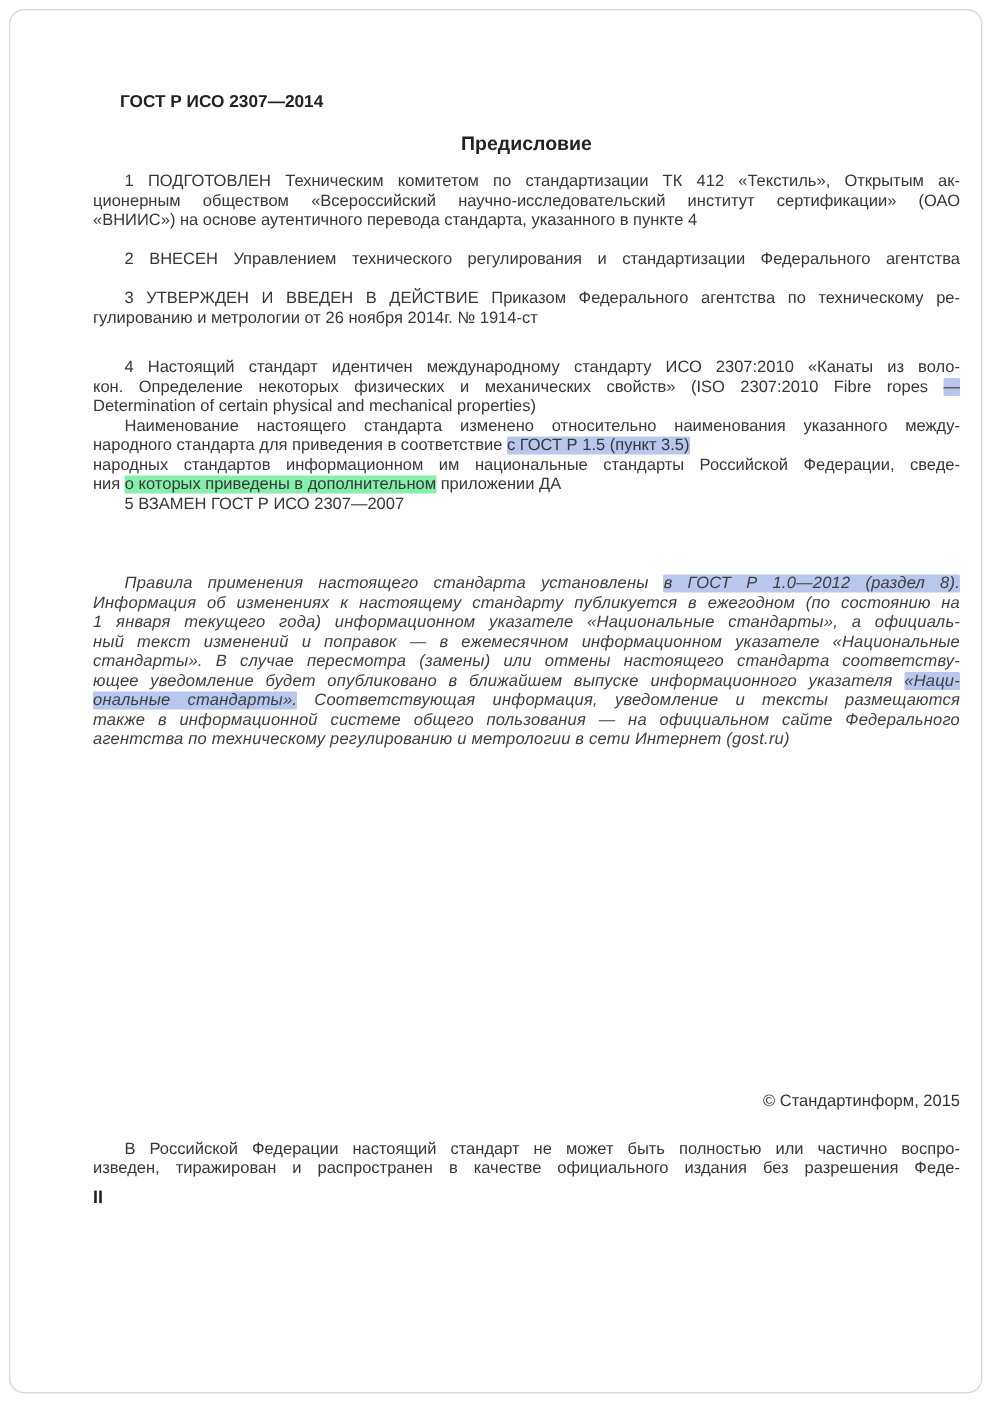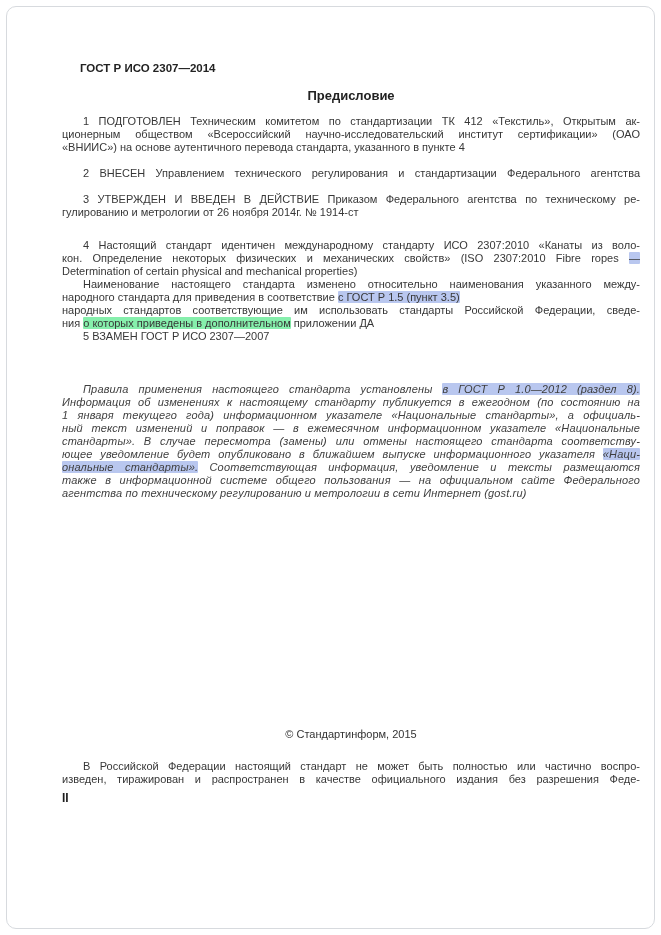--- a/index.html
+++ b/index.html
@@ -30,21 +30,21 @@
   .b-p2{margin-top:13px}
   .b-p3{margin-top:13px}
   .b-p4{margin-top:20px}
   .b-p5{}
   .b-rules{margin-top:40px}
   .b-bottom{margin-top:19px}
   .line{text-align:left;}
   .line.fill{text-align:justify;text-align-last:justify;}
   .line.indent{text-indent:21px;}
   .italic .line{font-style:italic;color:#3e3e3e;letter-spacing:0.15px;}
-  .copyright{margin-top:228px;text-align:center;color:#333;}
+  .copyright{margin-top:228px;text-align:right;color:#333;}
   .page-number{margin-top:6px;font-weight:bold;font-size:12px;color:#1e1e1e;}
   .hl{border-radius:1px;}
 </style>
 </head>
 <body>
 
 <div class="page">
   <div class="frame"></div>
   <div class="content">
     <div class="designation">ГОСТ Р ИСО 2307—2014</div>
@@ -61,21 +61,21 @@
         <div class="block b-p3">
           <div class="line fill indent"><span>3 УТВЕРЖДЕН И ВВЕДЕН В ДЕЙСТВИЕ Приказом Федерального агентства по техническому ре-</span></div>
           <div class="line"><span>гулированию и метрологии от 26 ноября 2014г. № 1914-ст</span></div>
         </div>
         <div class="block b-p4">
           <div class="line fill indent"><span>4 Настоящий стандарт идентичен международному стандарту ИСО 2307:2010 «Канаты из воло-</span></div>
           <div class="line fill"><span>кон. Определение некоторых физических и механических свойств» (ISO 2307:2010 Fibre ropes </span><span class="hl" style="background: rgb(185, 199, 239);">—</span></div>
           <div class="line"><span>Determination of certain physical and mechanical properties)</span></div>
           <div class="line fill indent"><span>Наименование настоящего стандарта изменено относительно наименования указанного между-</span></div>
           <div class="line"><span>народного стандарта для приведения в соответствие </span><span class="hl" style="background: rgb(185, 199, 239);">с ГОСТ Р 1.5 (пункт 3.5)</span></div>
-          <div class="line fill"><span>народных стандартов соответствующие им использовать стандарты Российской Федерации, сведе-</span></div>
+          <div class="line fill"><span>народных стандартов информационном им национальные стандарты Российской Федерации, сведе-</span></div>
           <div class="line"><span>ния </span><span class="hl" style="background: #86efac;">о которых приведены в дополнительном</span><span> приложении ДА</span></div>
         </div>
         <div class="block b-p5">
           <div class="line indent"><span>5 ВЗАМЕН ГОСТ Р ИСО 2307—2007</span></div>
         </div>
         <div class="block b-rules italic">
           <div class="line fill indent"><span>Правила применения настоящего стандарта установлены </span><span class="hl" style="background: rgb(185, 199, 239);">в ГОСТ Р 1.0—2012 (раздел 8).</span></div>
           <div class="line fill"><span>Информация об изменениях к настоящему стандарту публикуется в ежегодном (по состоянию на</span></div>
           <div class="line fill"><span>1 января текущего года) информационном указателе «Национальные стандарты», а официаль-</span></div>
           <div class="line fill"><span>ный текст изменений и поправок — в ежемесячном информационном указателе «Национальные</span></div>

